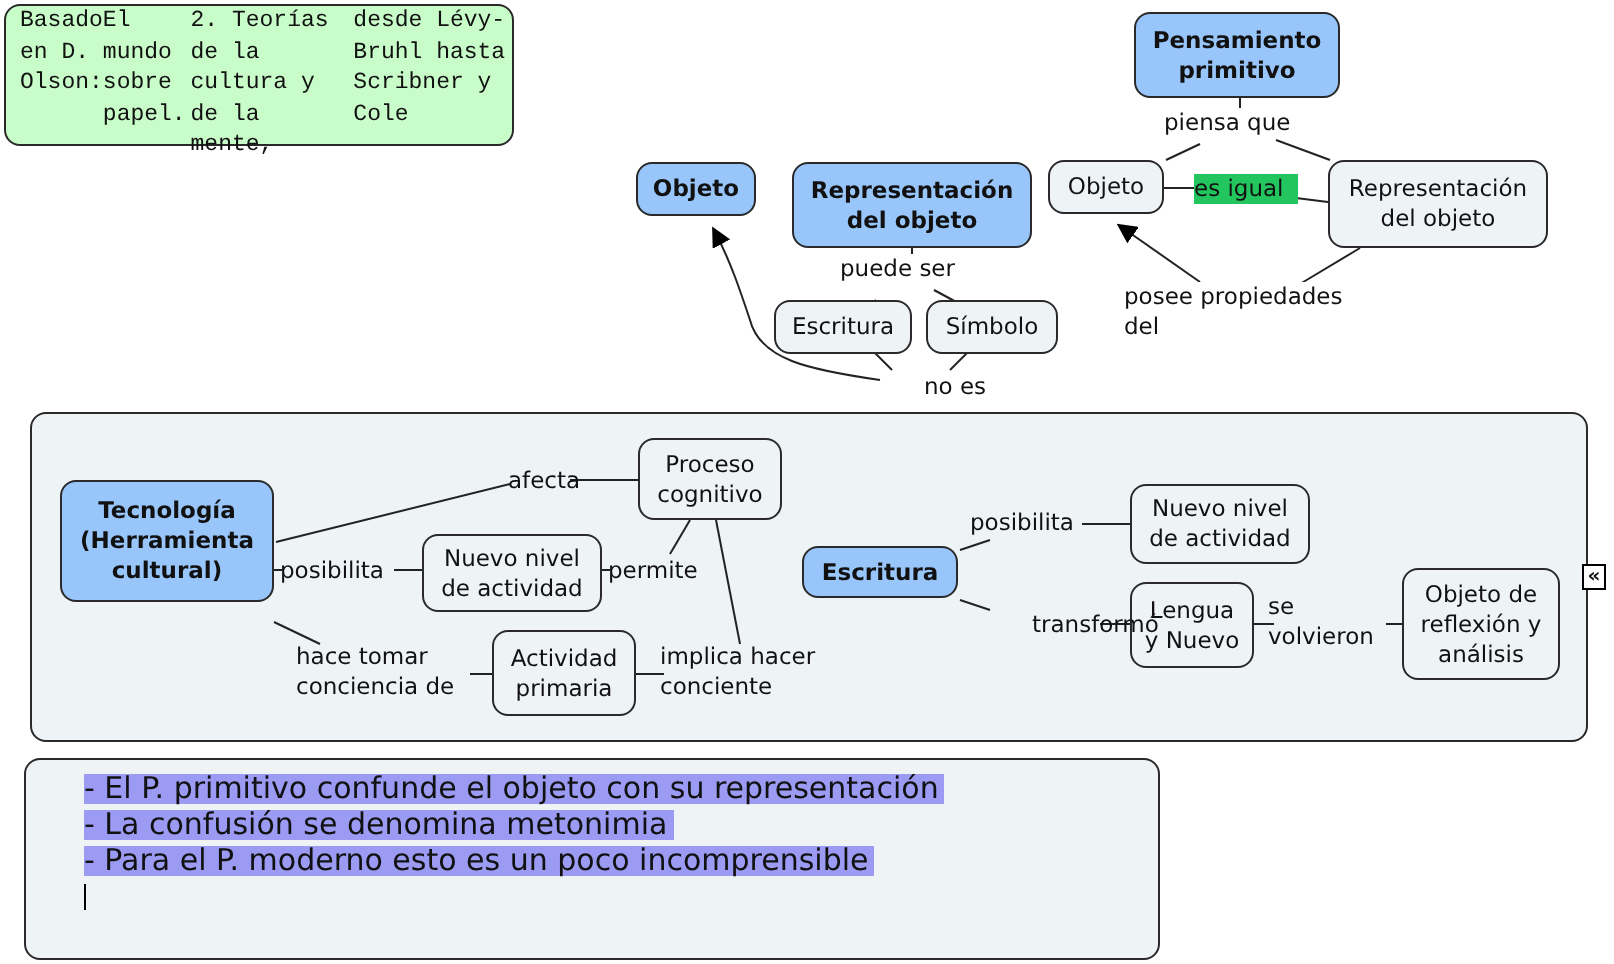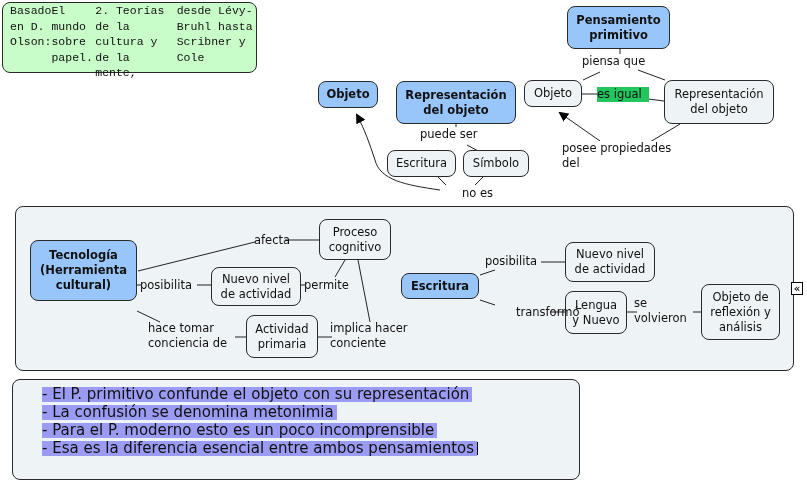--- a/index.html
+++ b/index.html
@@ -122,14 +122,14 @@
 <div class="lbl" style="left:480px;top:305px;width:72px;margin-left:36px;">transformó</div>
 <div class="lbl" style="left:634px;top:296px;width:62px;">se
 volvieron</div>
 
 <div class="collapse">«</div>
 
 <div style="position:absolute;left:19px;top:385px;font-family:'DejaVu Sans',sans-serif;font-size:15px;margin-left:23px;">
   <div><span class="note-line">- El P. primitivo confunde el objeto con su representación</span></div>
   <div><span class="note-line">- La confusión se denomina metonimia</span></div>
   <div><span class="note-line">- Para el P. moderno esto es un poco incomprensible</span></div>
-  <div><span class="note-line">- Esa es la diferencia esencial entre ambos pensamientos</span><span style="display:inline-block;width:1px;height:13px;background:#000;vertical-align:middle;"></span></div>
+  <div><span style="display:inline-block;width:1px;height:13px;background:#000;vertical-align:middle;"></span></div>
 </div>
 
 </body></html>

